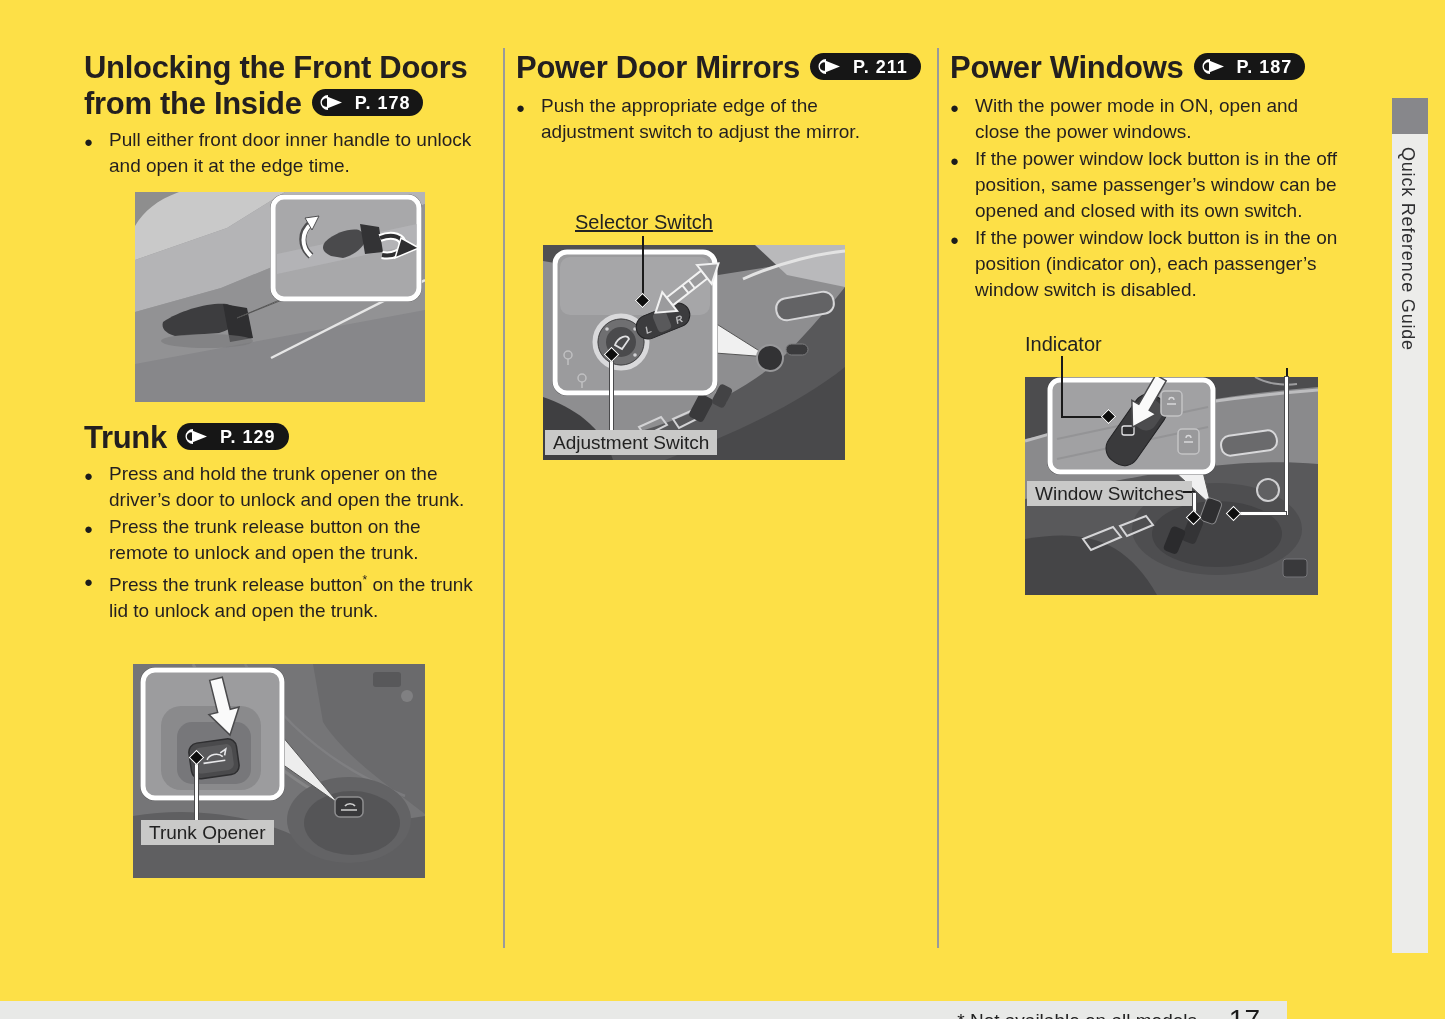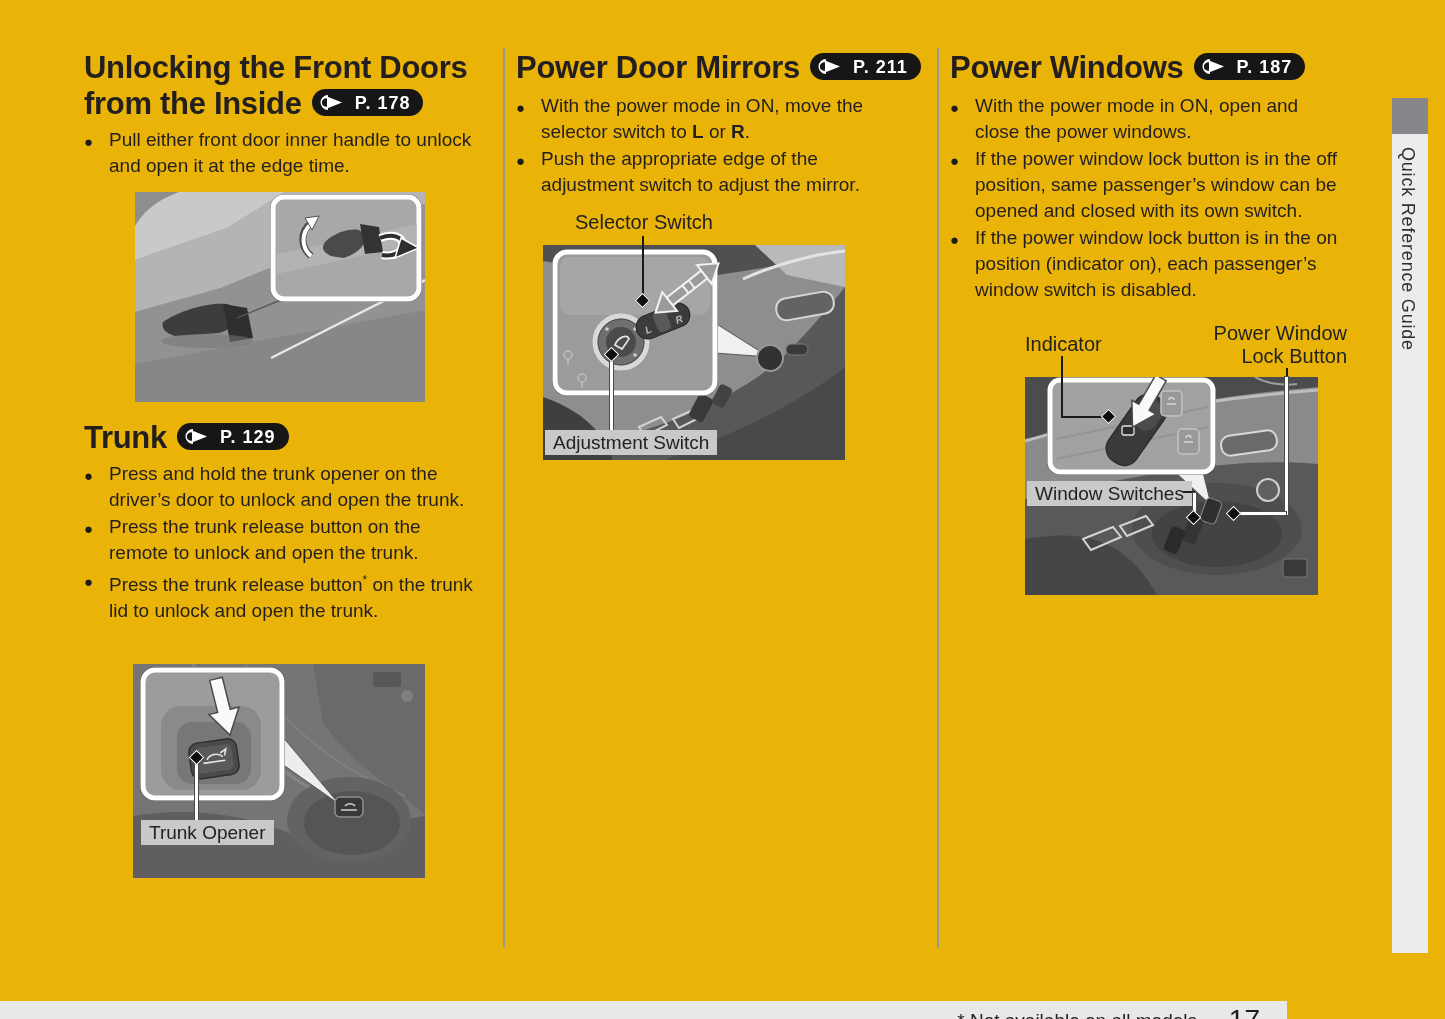--- a/index.html
+++ b/index.html
@@ -1,16 +1,16 @@
 <!DOCTYPE html>
 <html><head>
 <meta charset="utf-8">
 <style>
   html,body{margin:0;padding:0;background:#fff;}
-  #page{position:relative;width:1445px;height:1019px;background:#eab308;overflow:hidden;
+  #page{position:relative;width:1445px;height:1019px;background:#fde047;overflow:hidden;
         font-family:"Liberation Sans", sans-serif;color:#231f20;}
   .divider{position:absolute;top:48px;height:900px;width:2px;background:#9a9a9a;}
   .sec-title{position:absolute;font-size:31px;font-weight:700;letter-spacing:-0.3px;line-height:36px;color:#231f20;white-space:nowrap;}
   .badge{display:inline-flex;align-items:center;background:#161616;border-radius:15px;height:27px;
          padding:0 13px 0 7px;vertical-align:3px;margin-left:10px;gap:8px;}
   .badge .ref-txt{color:#fff;font-size:18px;font-weight:700;letter-spacing:1px;margin-left:3px;white-space:nowrap;}
   ul.blist{list-style:none;margin:0;padding:0;position:absolute;}
   ul.blist li{position:relative;padding-left:25px;font-size:19px;line-height:26px;margin-bottom:1px;}
   ul.blist li::before{content:"●";position:absolute;left:0;top:2px;font-size:15px;color:#1c1c1c;}
   .figwrap{position:absolute;}
@@ -133,26 +133,25 @@
     <span>Power Door Mirrors</span><span class="badge">
         <svg width="25" height="17" viewBox="0 0 25 17">
           <path d="M9 1 A7.5 7.5 0 1 0 9 16 L9 12.2 A4.2 4.2 0 1 1 9 4.8 Z" fill="#fff"></path>
           <path d="M8 2.5 L23 8.5 L8 14.5 Z" fill="#fff"></path>
         </svg>
         <span class="ref-txt">P. 211</span>
       </span>
   </div>
 
   <ul class="blist" style="left:516px;top:93px;width:392px;">
-    <li><span>With the power mode in ON, move the selector switch to </span><span class="b">L</span><span> or </span><span class="b">R</span><span>.</span></li>
     <li><span>Push the appropriate edge of the adjustment switch to adjust the mirror.</span></li>
   </ul>
 
   <div class="figwrap" style="left:516px;top:205px;width:392px;height:262px;">
-    <div class="plain-label" style="left:59px;top:6px;">Selector Switch</div>
+    <div class="plain-label" style="left:59px;top:6px;text-decoration:underline;">Selector Switch</div>
     <svg class="photo" style="left:27px;top:40px;" width="302" height="215" viewBox="0 0 302 215">
       <rect width="302" height="215" fill="#8e8e90"></rect>
       <path d="M0,0 L302,0 L302,10 L150,34 L60,26 L0,16 Z" fill="#505052"></path>
       <polygon points="212,0 302,0 302,42 244,30" fill="#b9b9bb"></polygon>
       <path d="M200,34 C240,16 280,8 302,6" stroke="#e3e3e3" stroke-width="3" fill="none"></path>
       <path d="M302,42 L302,215 L40,215 L40,200 C120,186 200,150 242,110 C266,86 286,62 302,42 Z" fill="#58585a"></path>
       <path d="M302,122 L302,215 L122,215 C182,192 252,162 302,122 Z" fill="#49494b"></path>
       <path d="M0,152 C30,162 60,182 70,215 L0,215 Z" fill="#3f3f41"></path>
       <rect x="233" y="50" width="58" height="22" rx="10" transform="rotate(-10 262 61)" fill="#636365" stroke="#d6d6d8" stroke-width="2"></rect>
       <polygon points="172,78 172,108 226,112" fill="#f0f0f0" stroke="#555" stroke-width="1"></polygon>
@@ -220,21 +219,20 @@
   </div>
 
   <ul class="blist" style="left:950px;top:93px;width:397px;">
     <li><span>With the power mode in ON, open and close the power windows.</span></li>
     <li><span>If the power window lock button is in the off position, same passenger’s window can be opened and closed with its own switch.</span></li>
     <li><span>If the power window lock button is in the on position (indicator on), each passenger’s window switch is disabled.</span></li>
   </ul>
 
   <div class="figwrap" style="left:950px;top:320px;width:400px;height:280px;">
     <div class="plain-label" style="left:75px;top:13px;">Indicator</div>
-    <div class="plain-label" style="left:237px;top:2px;width:160px;text-align:right;">Power Window Lock Button</div>
     <svg class="photo" style="left:75px;top:57px;" width="293" height="218" viewBox="0 0 293 218">
       <rect width="293" height="218" fill="#8a8a8c"></rect>
       <path d="M0,0 L293,0 L293,10 C200,18 120,32 60,50 L0,62 Z" fill="#4c4c4e"></path>
       <path d="M0,64 C80,40 180,22 293,13" stroke="#bdbdbf" stroke-width="3" fill="none"></path>
       <path d="M230,0 C240,6 256,9 272,7" stroke="#9e9ea0" stroke-width="2" fill="none"></path>
       <rect x="196" y="56" width="56" height="20" rx="9" transform="rotate(-8 224 66)" fill="#6a6a6c" stroke="#d8d8da" stroke-width="2"></rect>
       <path d="M0,122 L100,102 C180,87 240,82 293,87 L293,218 L0,218 Z" fill="#59595b"></path>
       <path d="M0,162 C60,152 100,162 132,218 L0,218 Z" fill="#454547"></path>
       <ellipse cx="192" cy="152" rx="85" ry="46" fill="#4e4e50"></ellipse>
       <ellipse cx="192" cy="157" rx="65" ry="33" fill="#434345"></ellipse>

